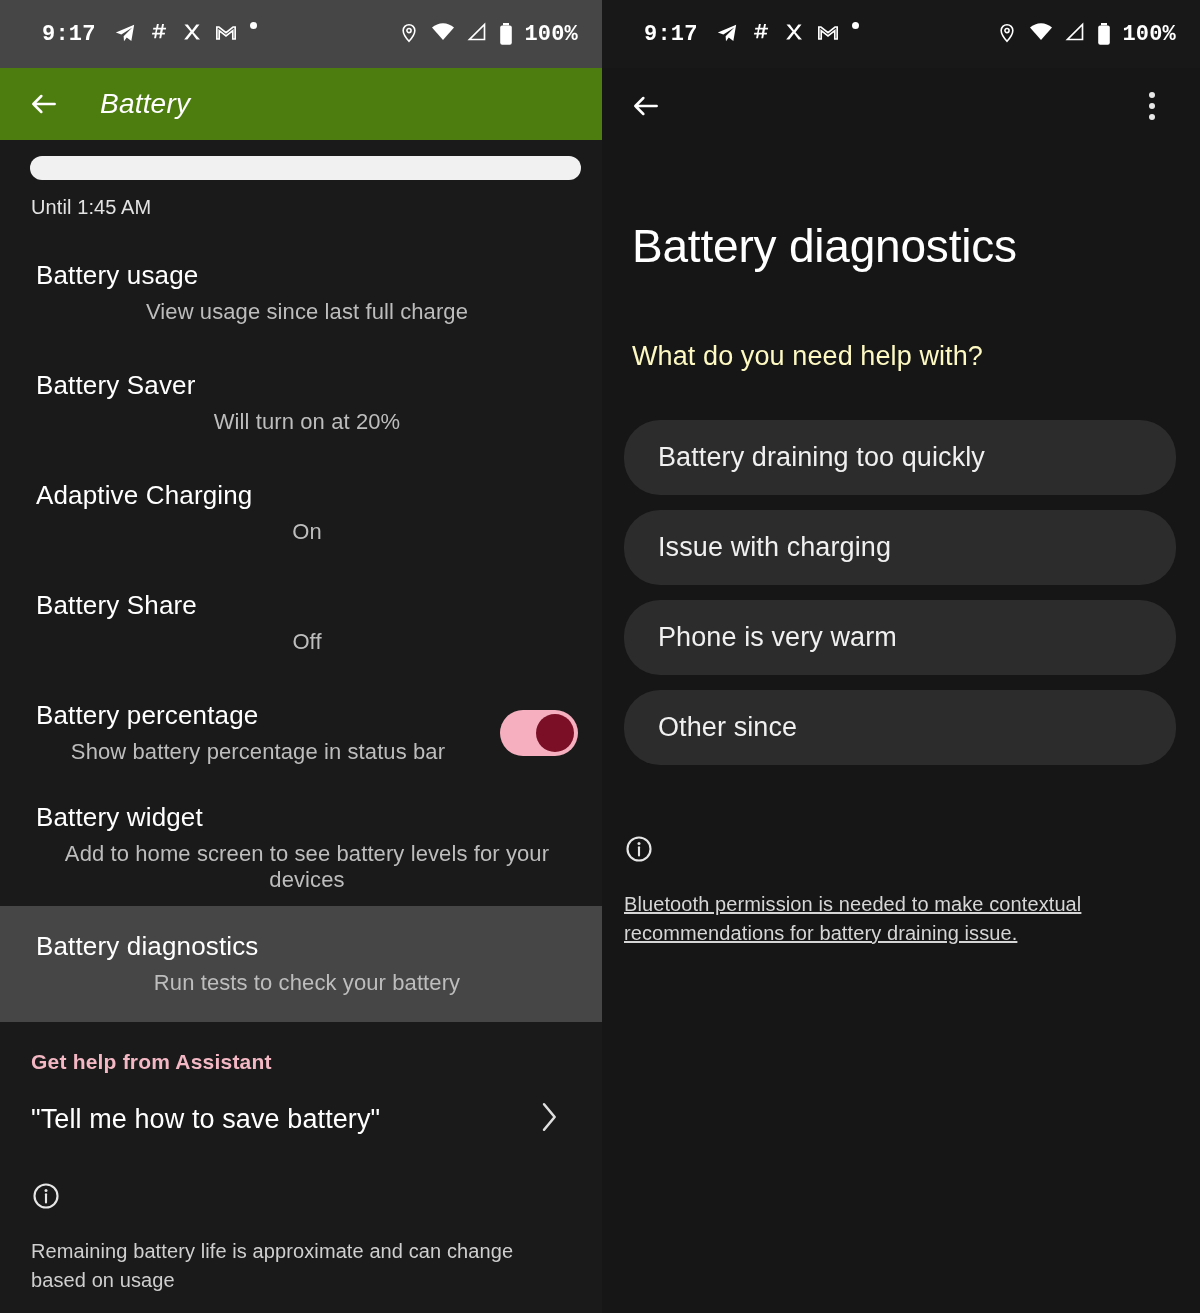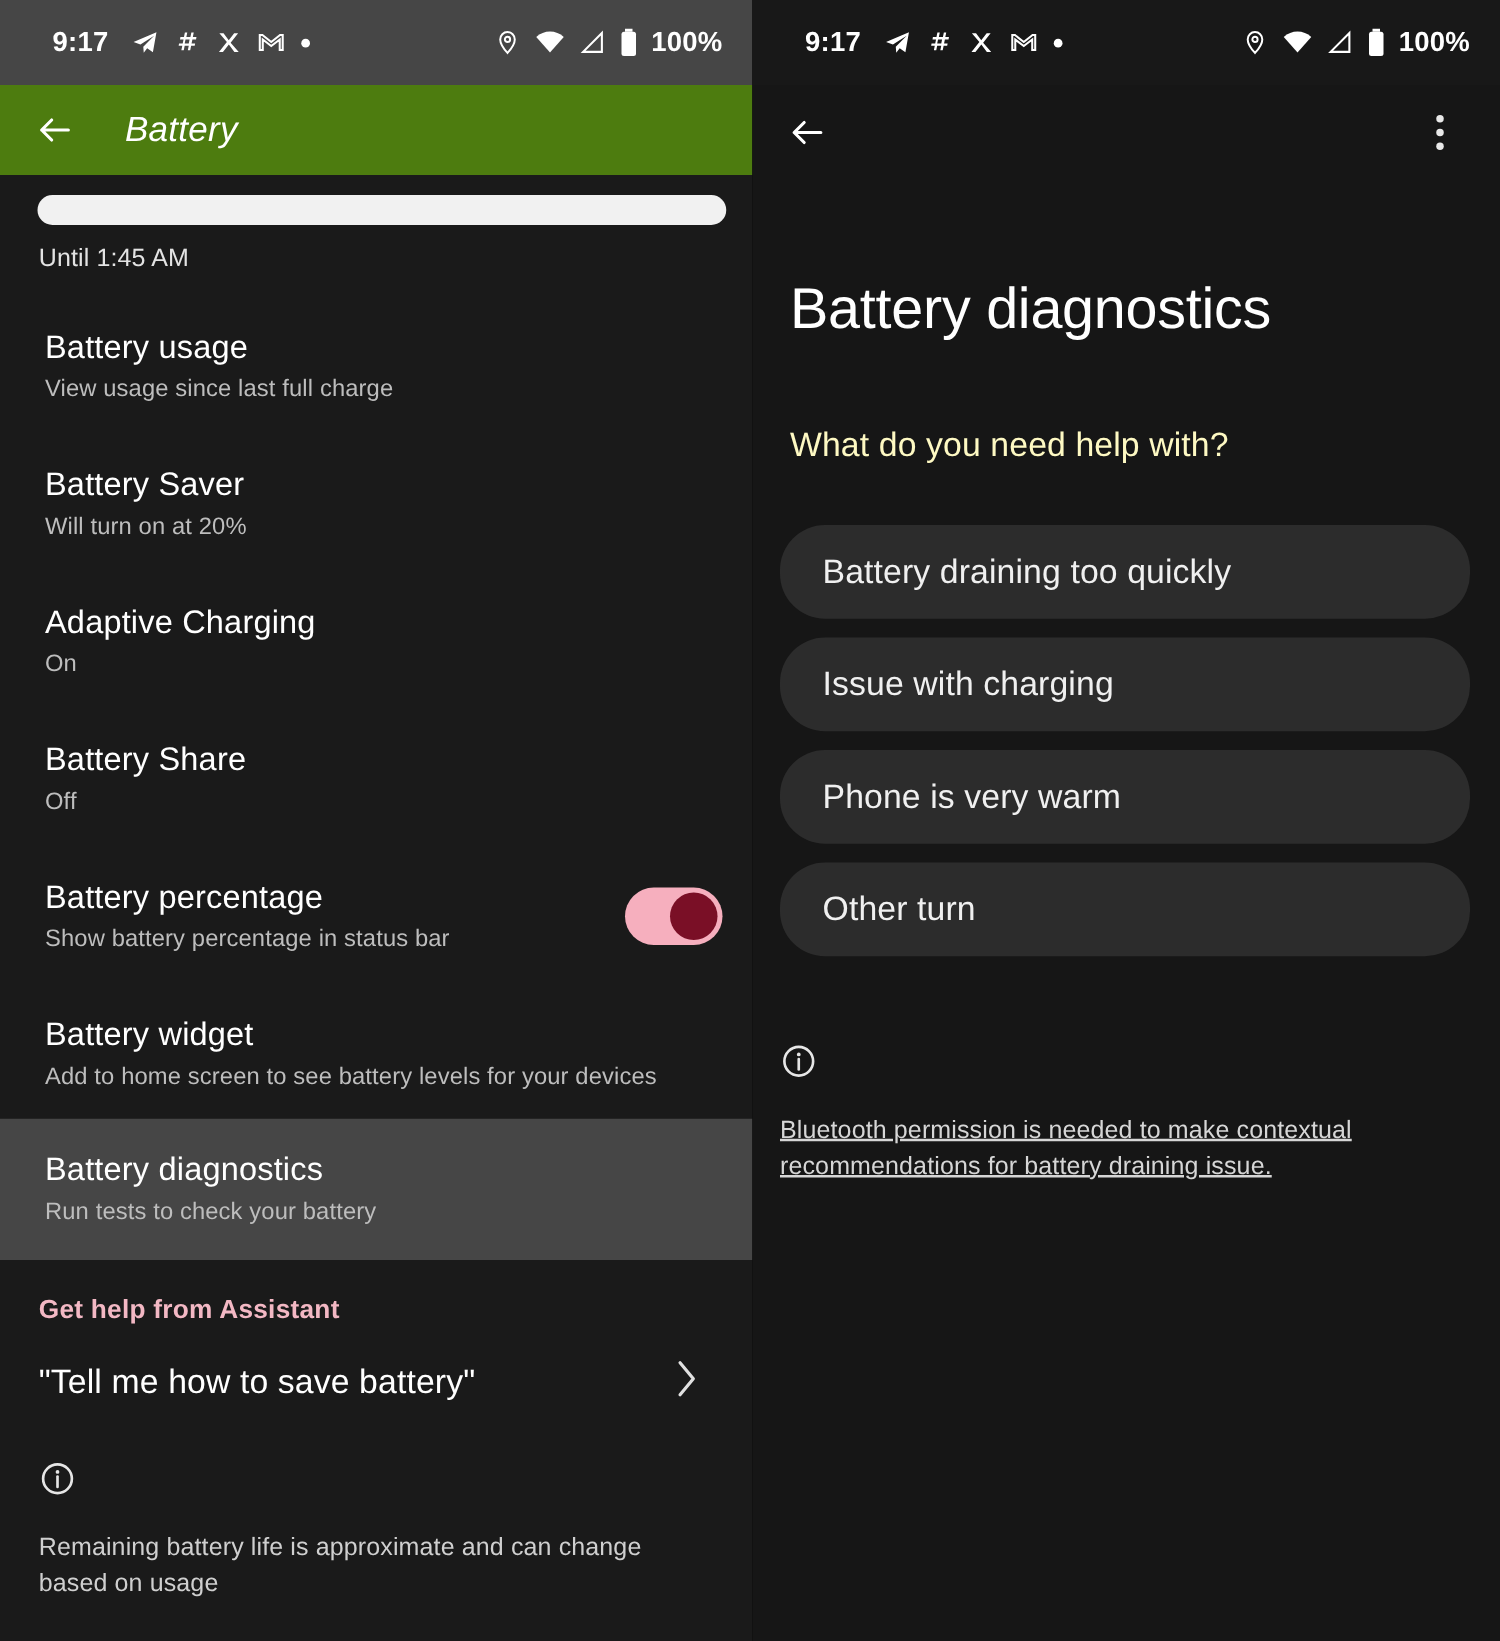--- a/index.html
+++ b/index.html
@@ -41,21 +41,22 @@
     display: flex;
     align-items: center;
     justify-content: space-between;
     padding: 0 24px 0 42px;
     box-sizing: border-box;
   }
   .statusbar.grey { background: #464646; }
   .statusbar.dark { background: #181818; }
   .sb-left, .sb-right {
     display: flex;
-    align-items: center;
+    align-items: flex-start;
+    font-family: Liberation Mono, monospace;
   }
   .sb-time {
     color: #ffffff;
     font-size: 22px;
     font-weight: bold;
     letter-spacing: 0.2px;
     margin-right: 18px;
   }
   .sb-icon {
     display: inline-flex;
@@ -135,24 +136,25 @@
   .row.spaced { margin-bottom: 30px; }
   .row .rtext { flex: 1; }
   .row .rtitle {
     color: #ffffff;
     font-size: 26px;
     letter-spacing: 0.15px;
     line-height: 1.15;
   }
   .row .rsub {
     color: #bdbdbd;
-    font-size: 19px;
+    font-size: 22px;
     margin-top: 8px;
     letter-spacing: 0.1px;
     line-height: 1.2;
+    text-align: center;
   }
   .row.highlight {
     background: #464646;
     padding-top: 26px;
     padding-bottom: 26px;
     margin-top: 12px;
   }
 
   
   .switch {
@@ -510,21 +512,21 @@
       <div class="chip">
         <span>Battery draining too quickly</span>
       </div>
       <div class="chip">
         <span>Issue with charging</span>
       </div>
       <div class="chip">
         <span>Phone is very warm</span>
       </div>
       <div class="chip">
-        <span>Other turn</span>
+        <span>Other since</span>
       </div>
     </div>
 
     <div class="foot-right">
       <span class="info-ico">
         <svg width="30" height="30" viewBox="0 0 24 24">
             <circle cx="12" cy="12" r="9.2" fill="none" stroke="#e6e6e6" stroke-width="1.7"></circle>
             <circle cx="12" cy="7.6" r="1.2" fill="#e6e6e6"></circle>
             <path d="M12 10.6v6.6" stroke="#e6e6e6" stroke-width="1.7" stroke-linecap="round"></path>
           </svg>

